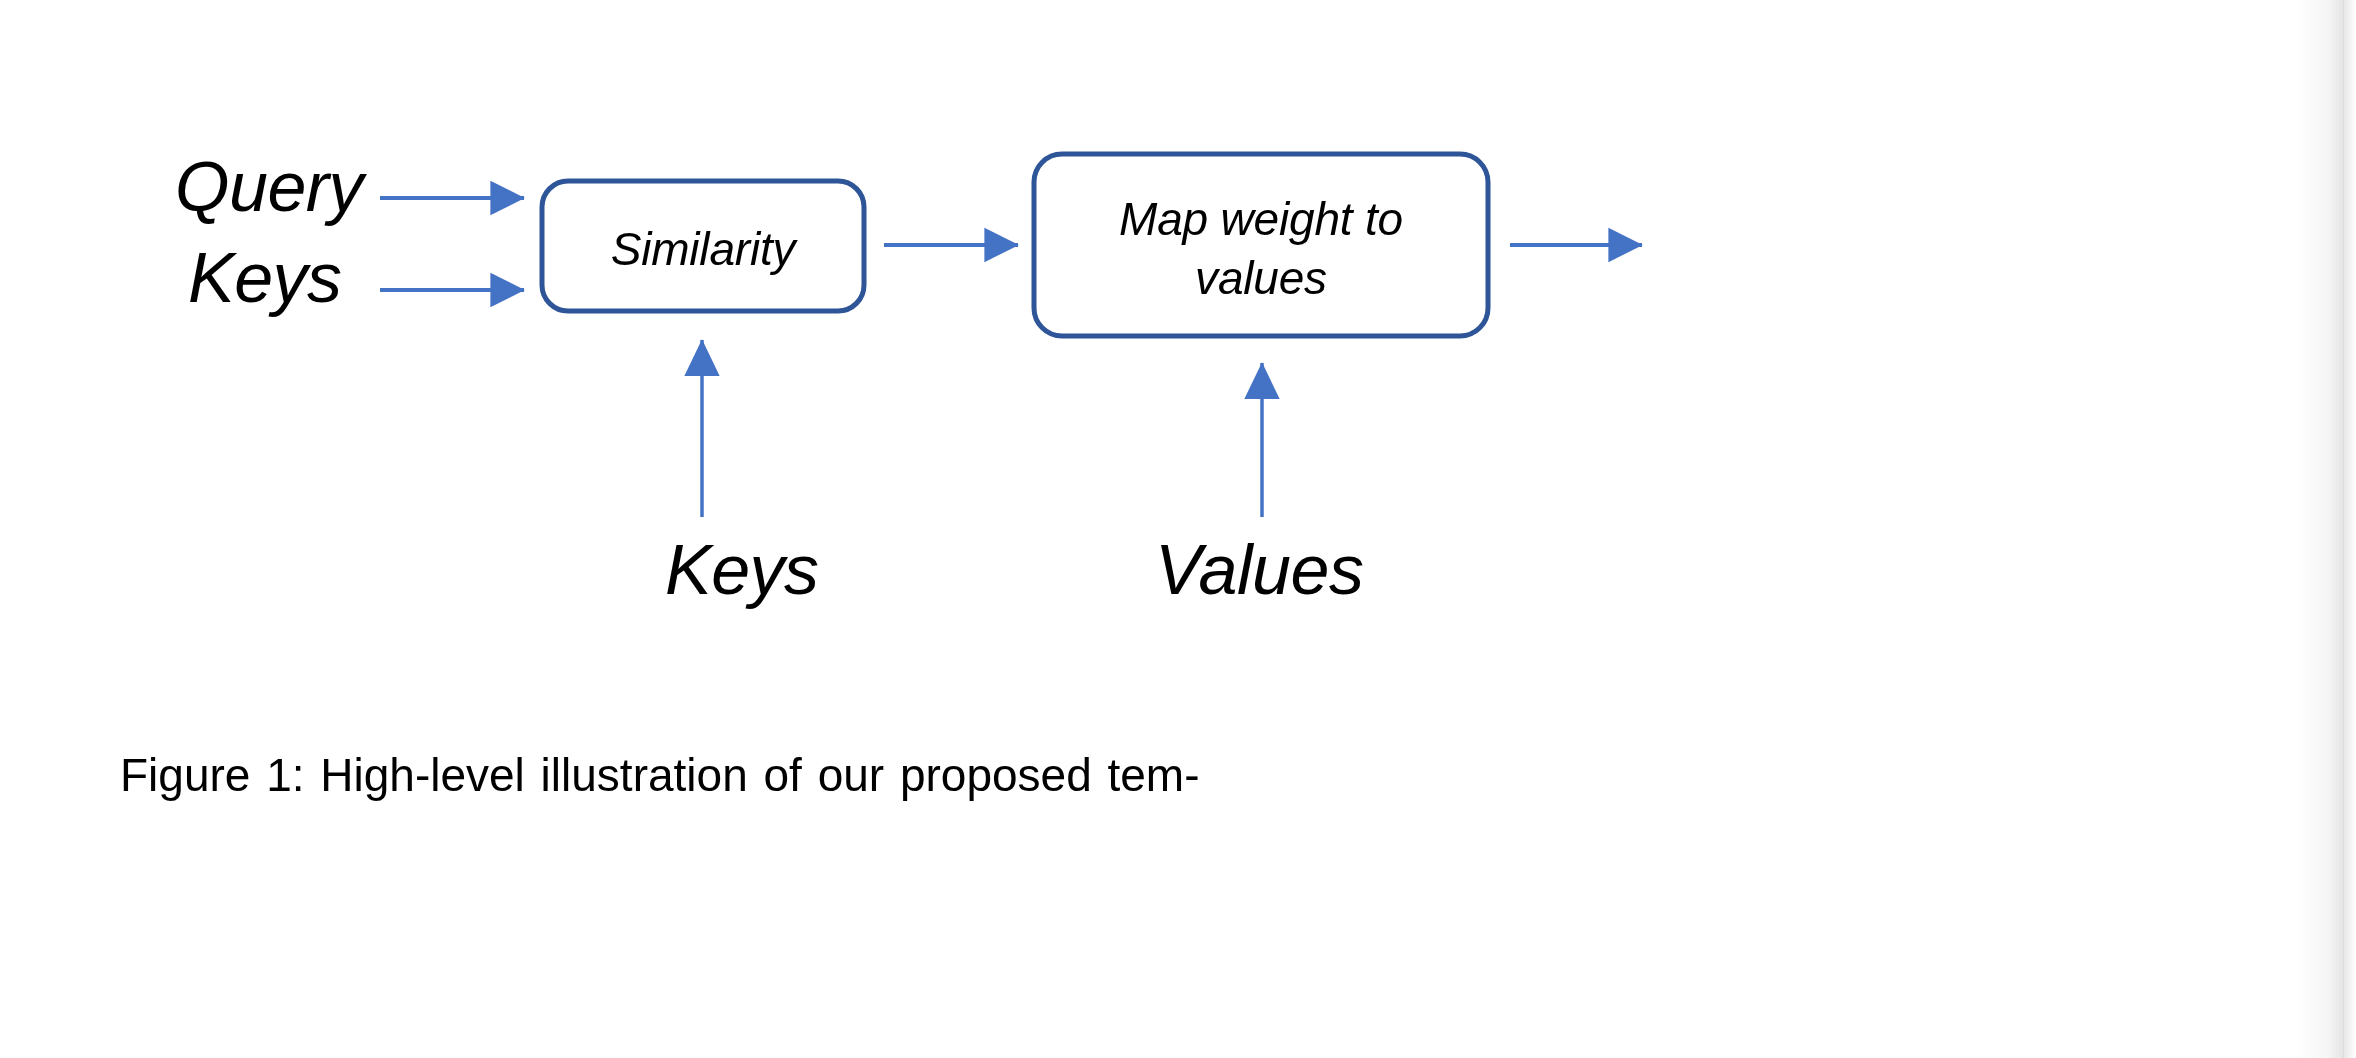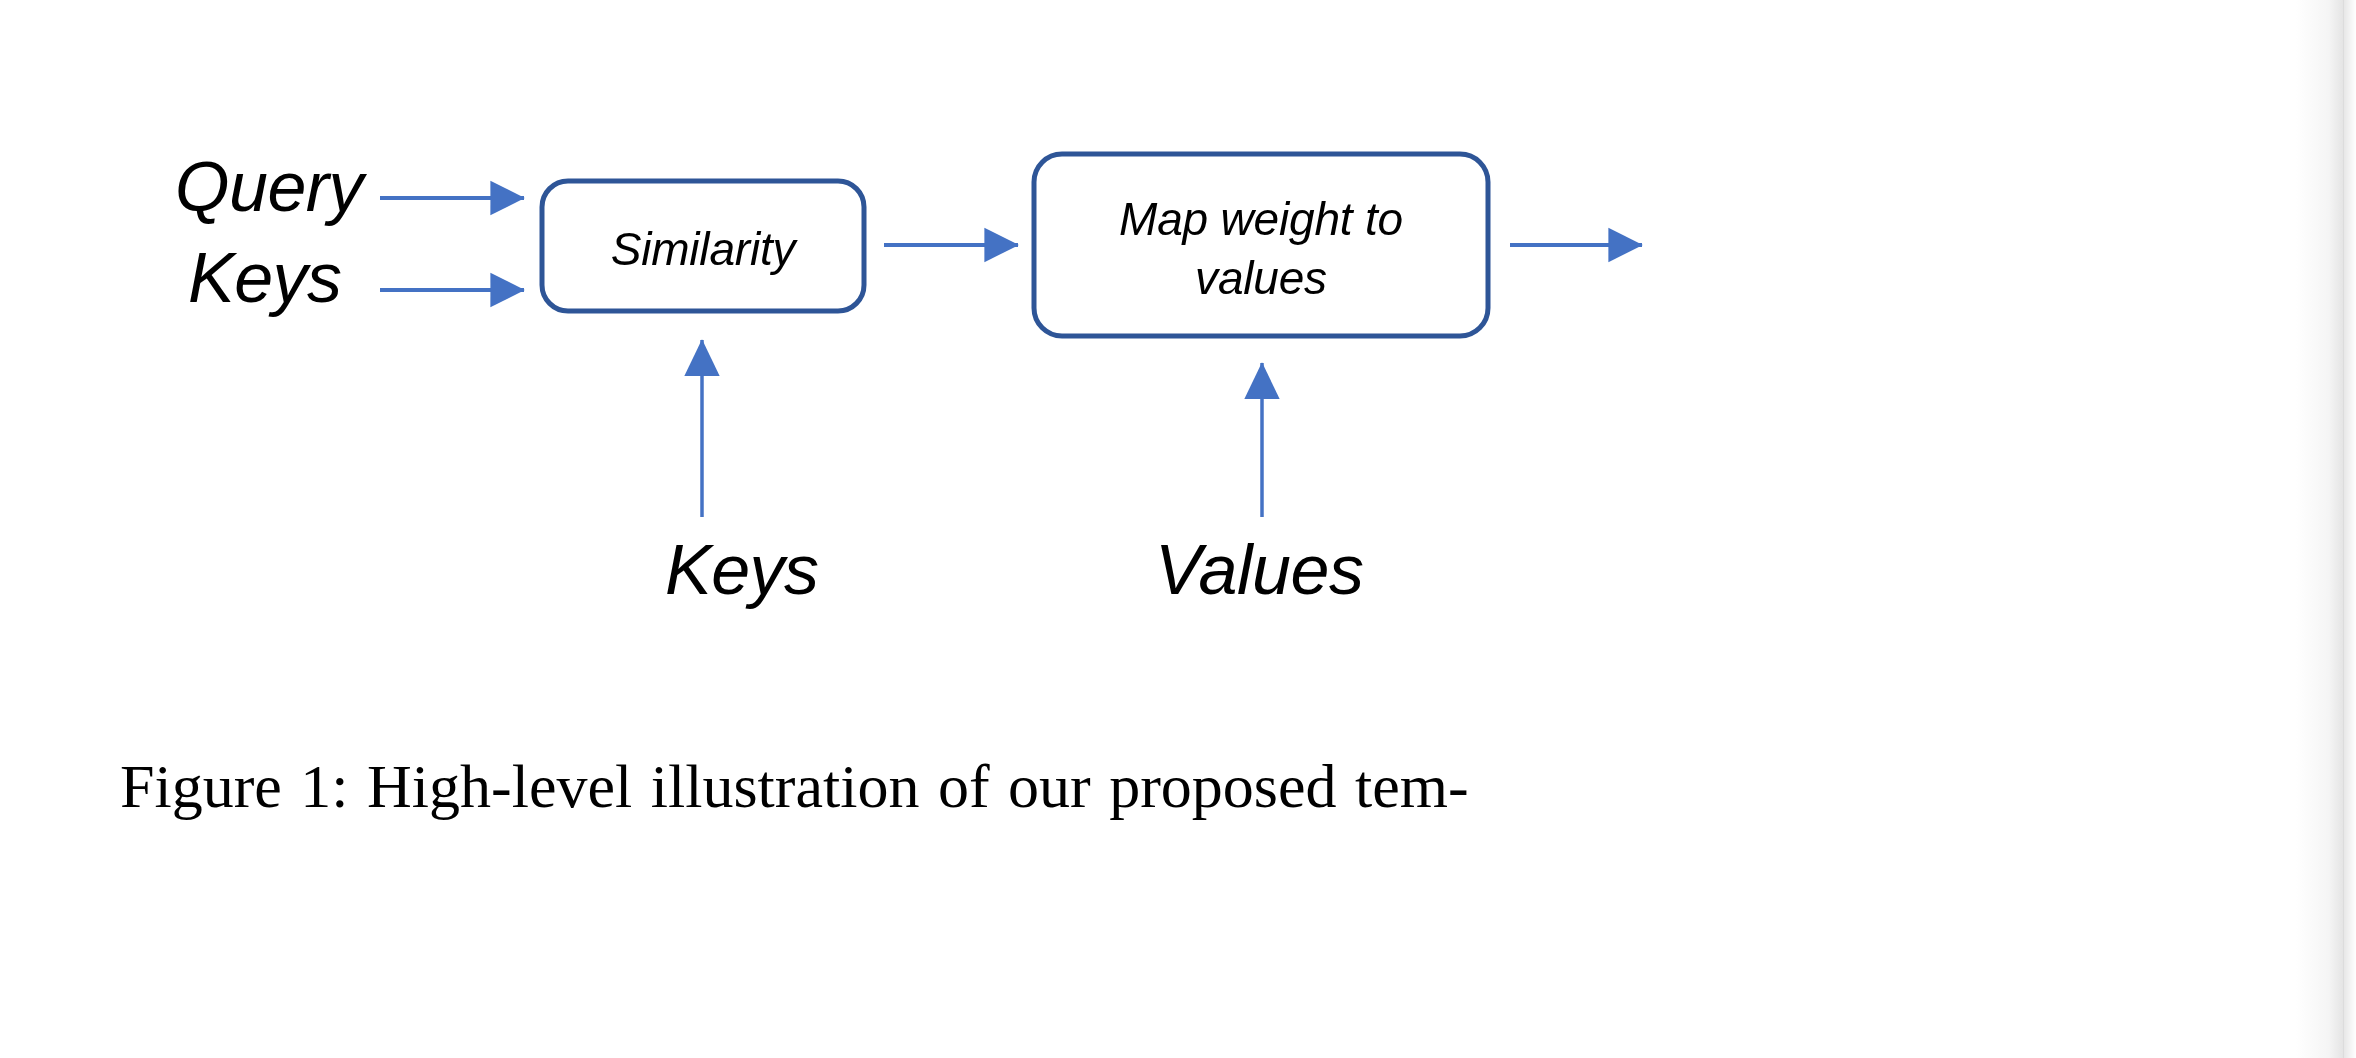--- a/index.html
+++ b/index.html
@@ -94,22 +94,22 @@
     top: 190px;
     width: 458px;
   }
 
   
   #caption {
     position: absolute;
     left: 120px;
     top: 742px;
     width: 1860px;
-    font-family: Liberation Serif, serif;
-    font-size: 62px;
+    font-family: Liberation Sans, sans-serif;
+    font-size: 46px;
     line-height: 1.44;
     color: #000000;
     letter-spacing: 0px;
   }
   #caption .cap-line {
     display: block;
     white-space: nowrap;
   }
   #caption .cap-line-1 {
     

